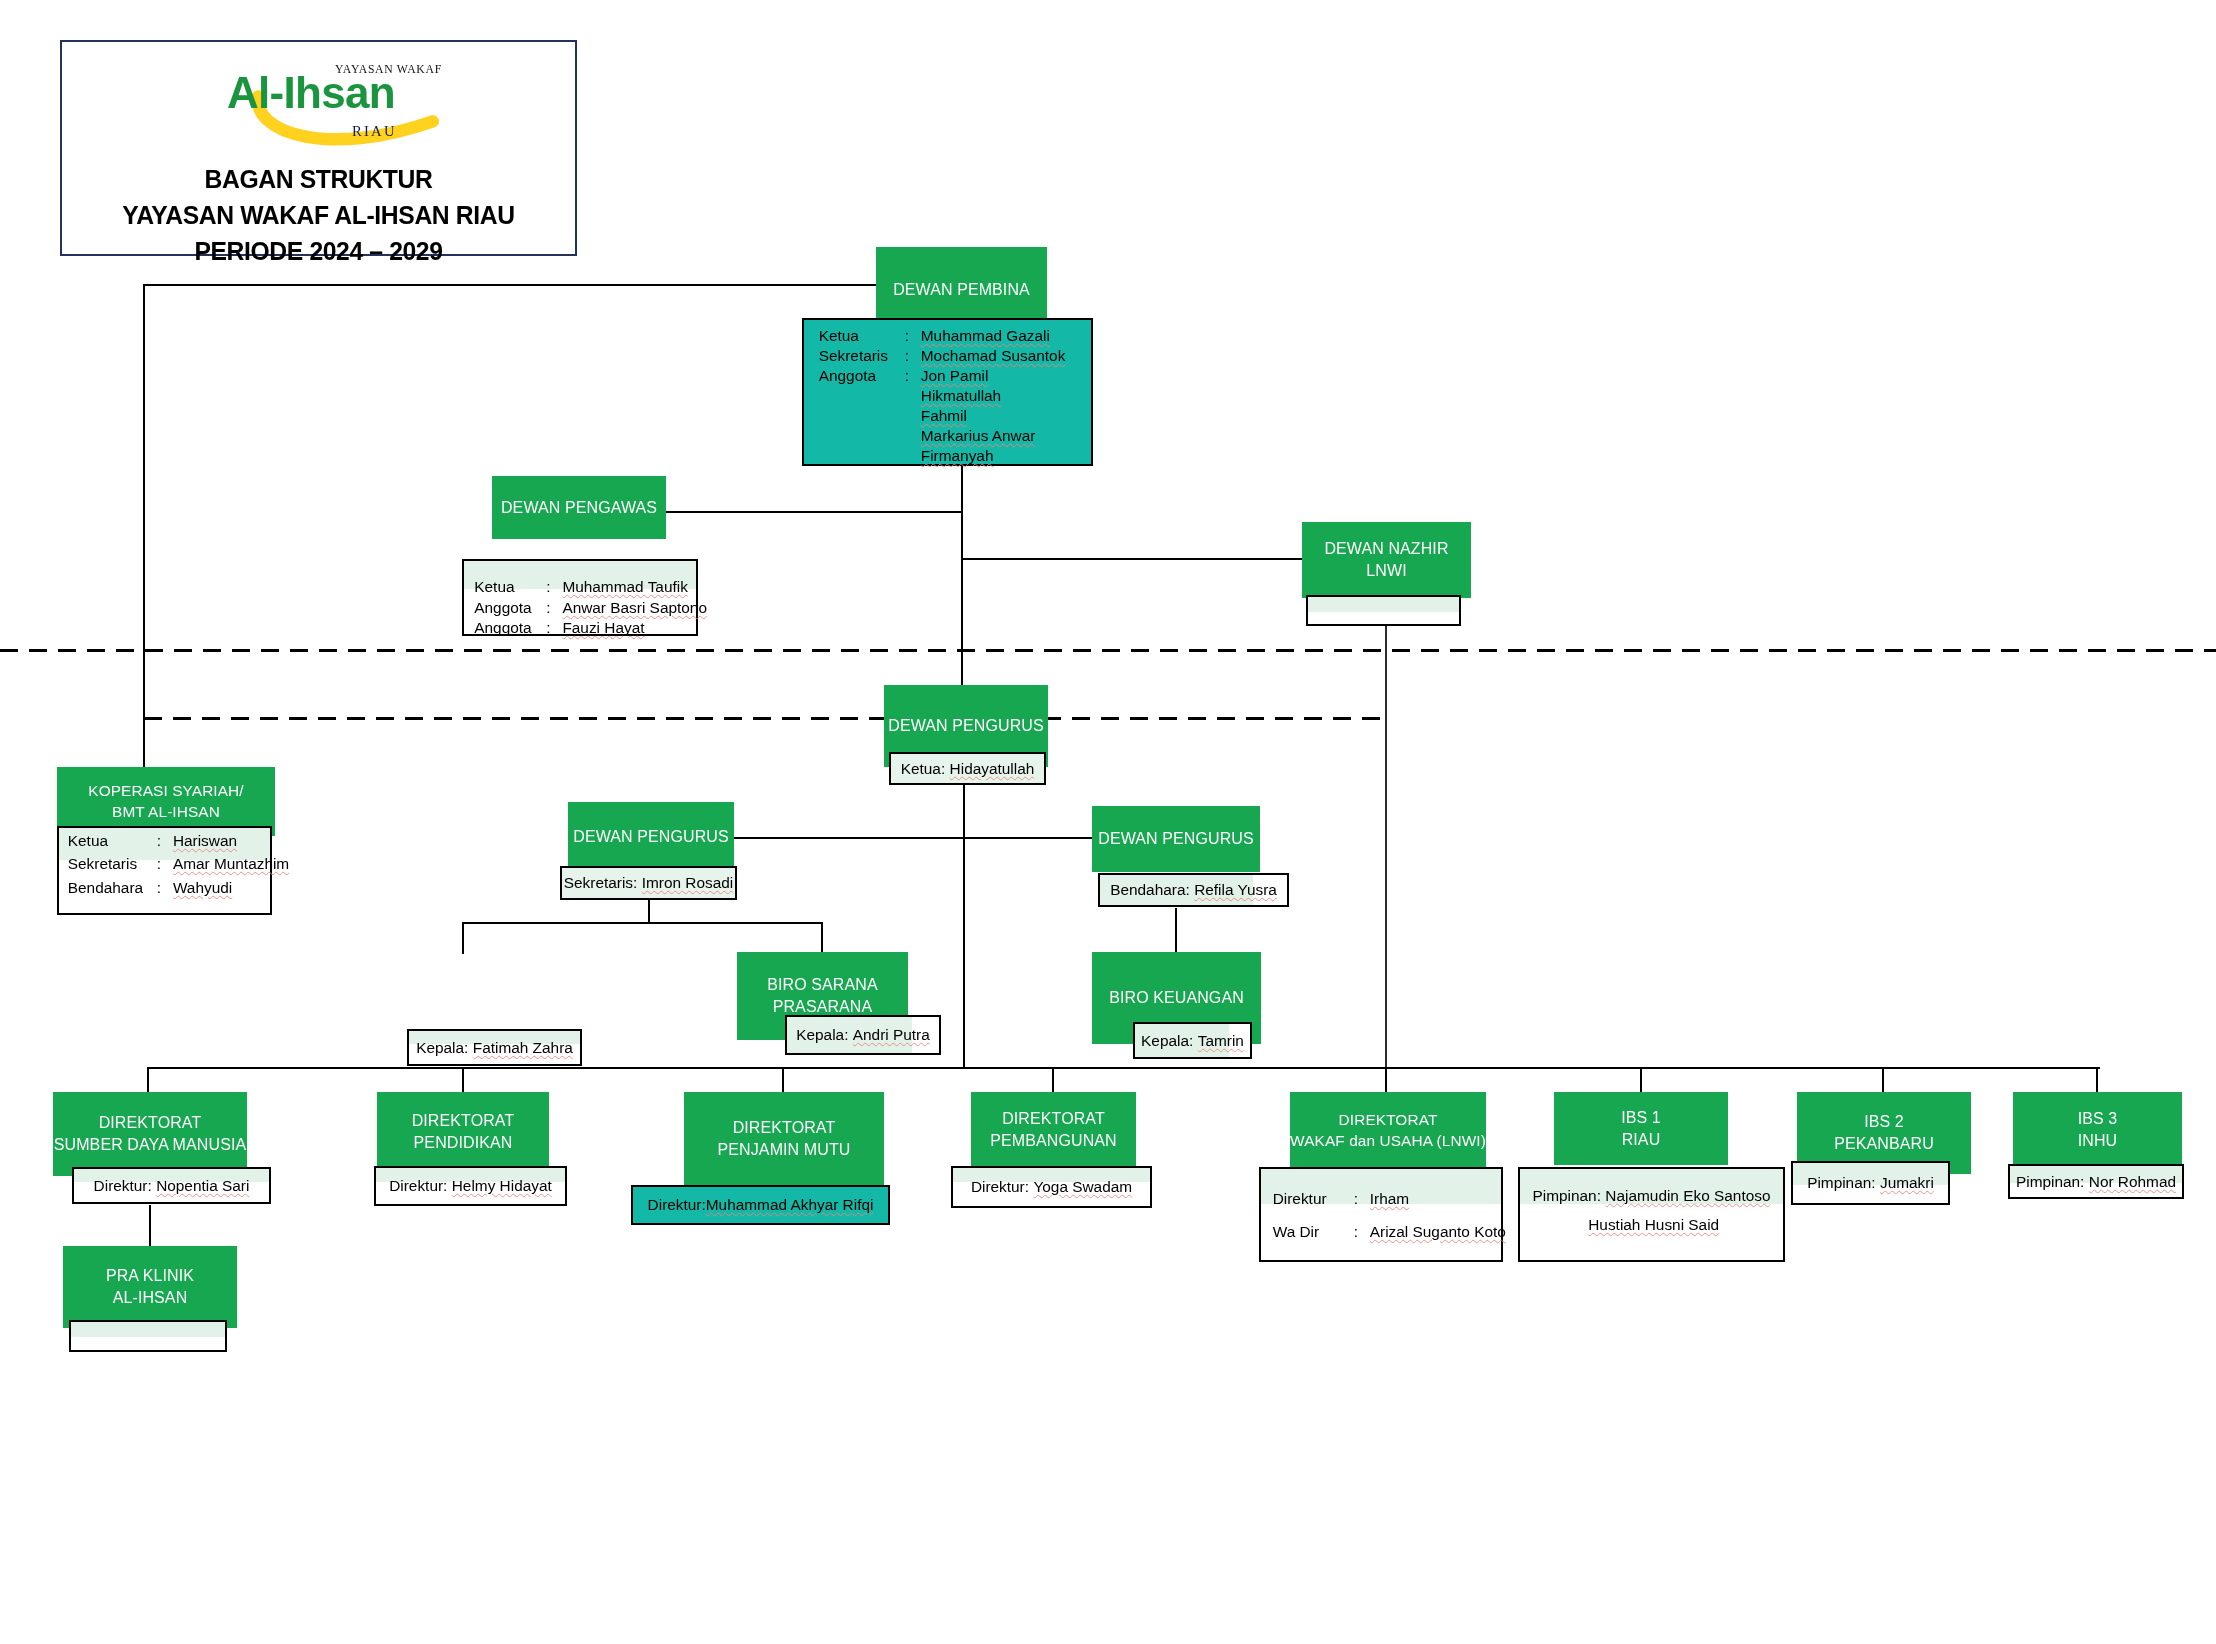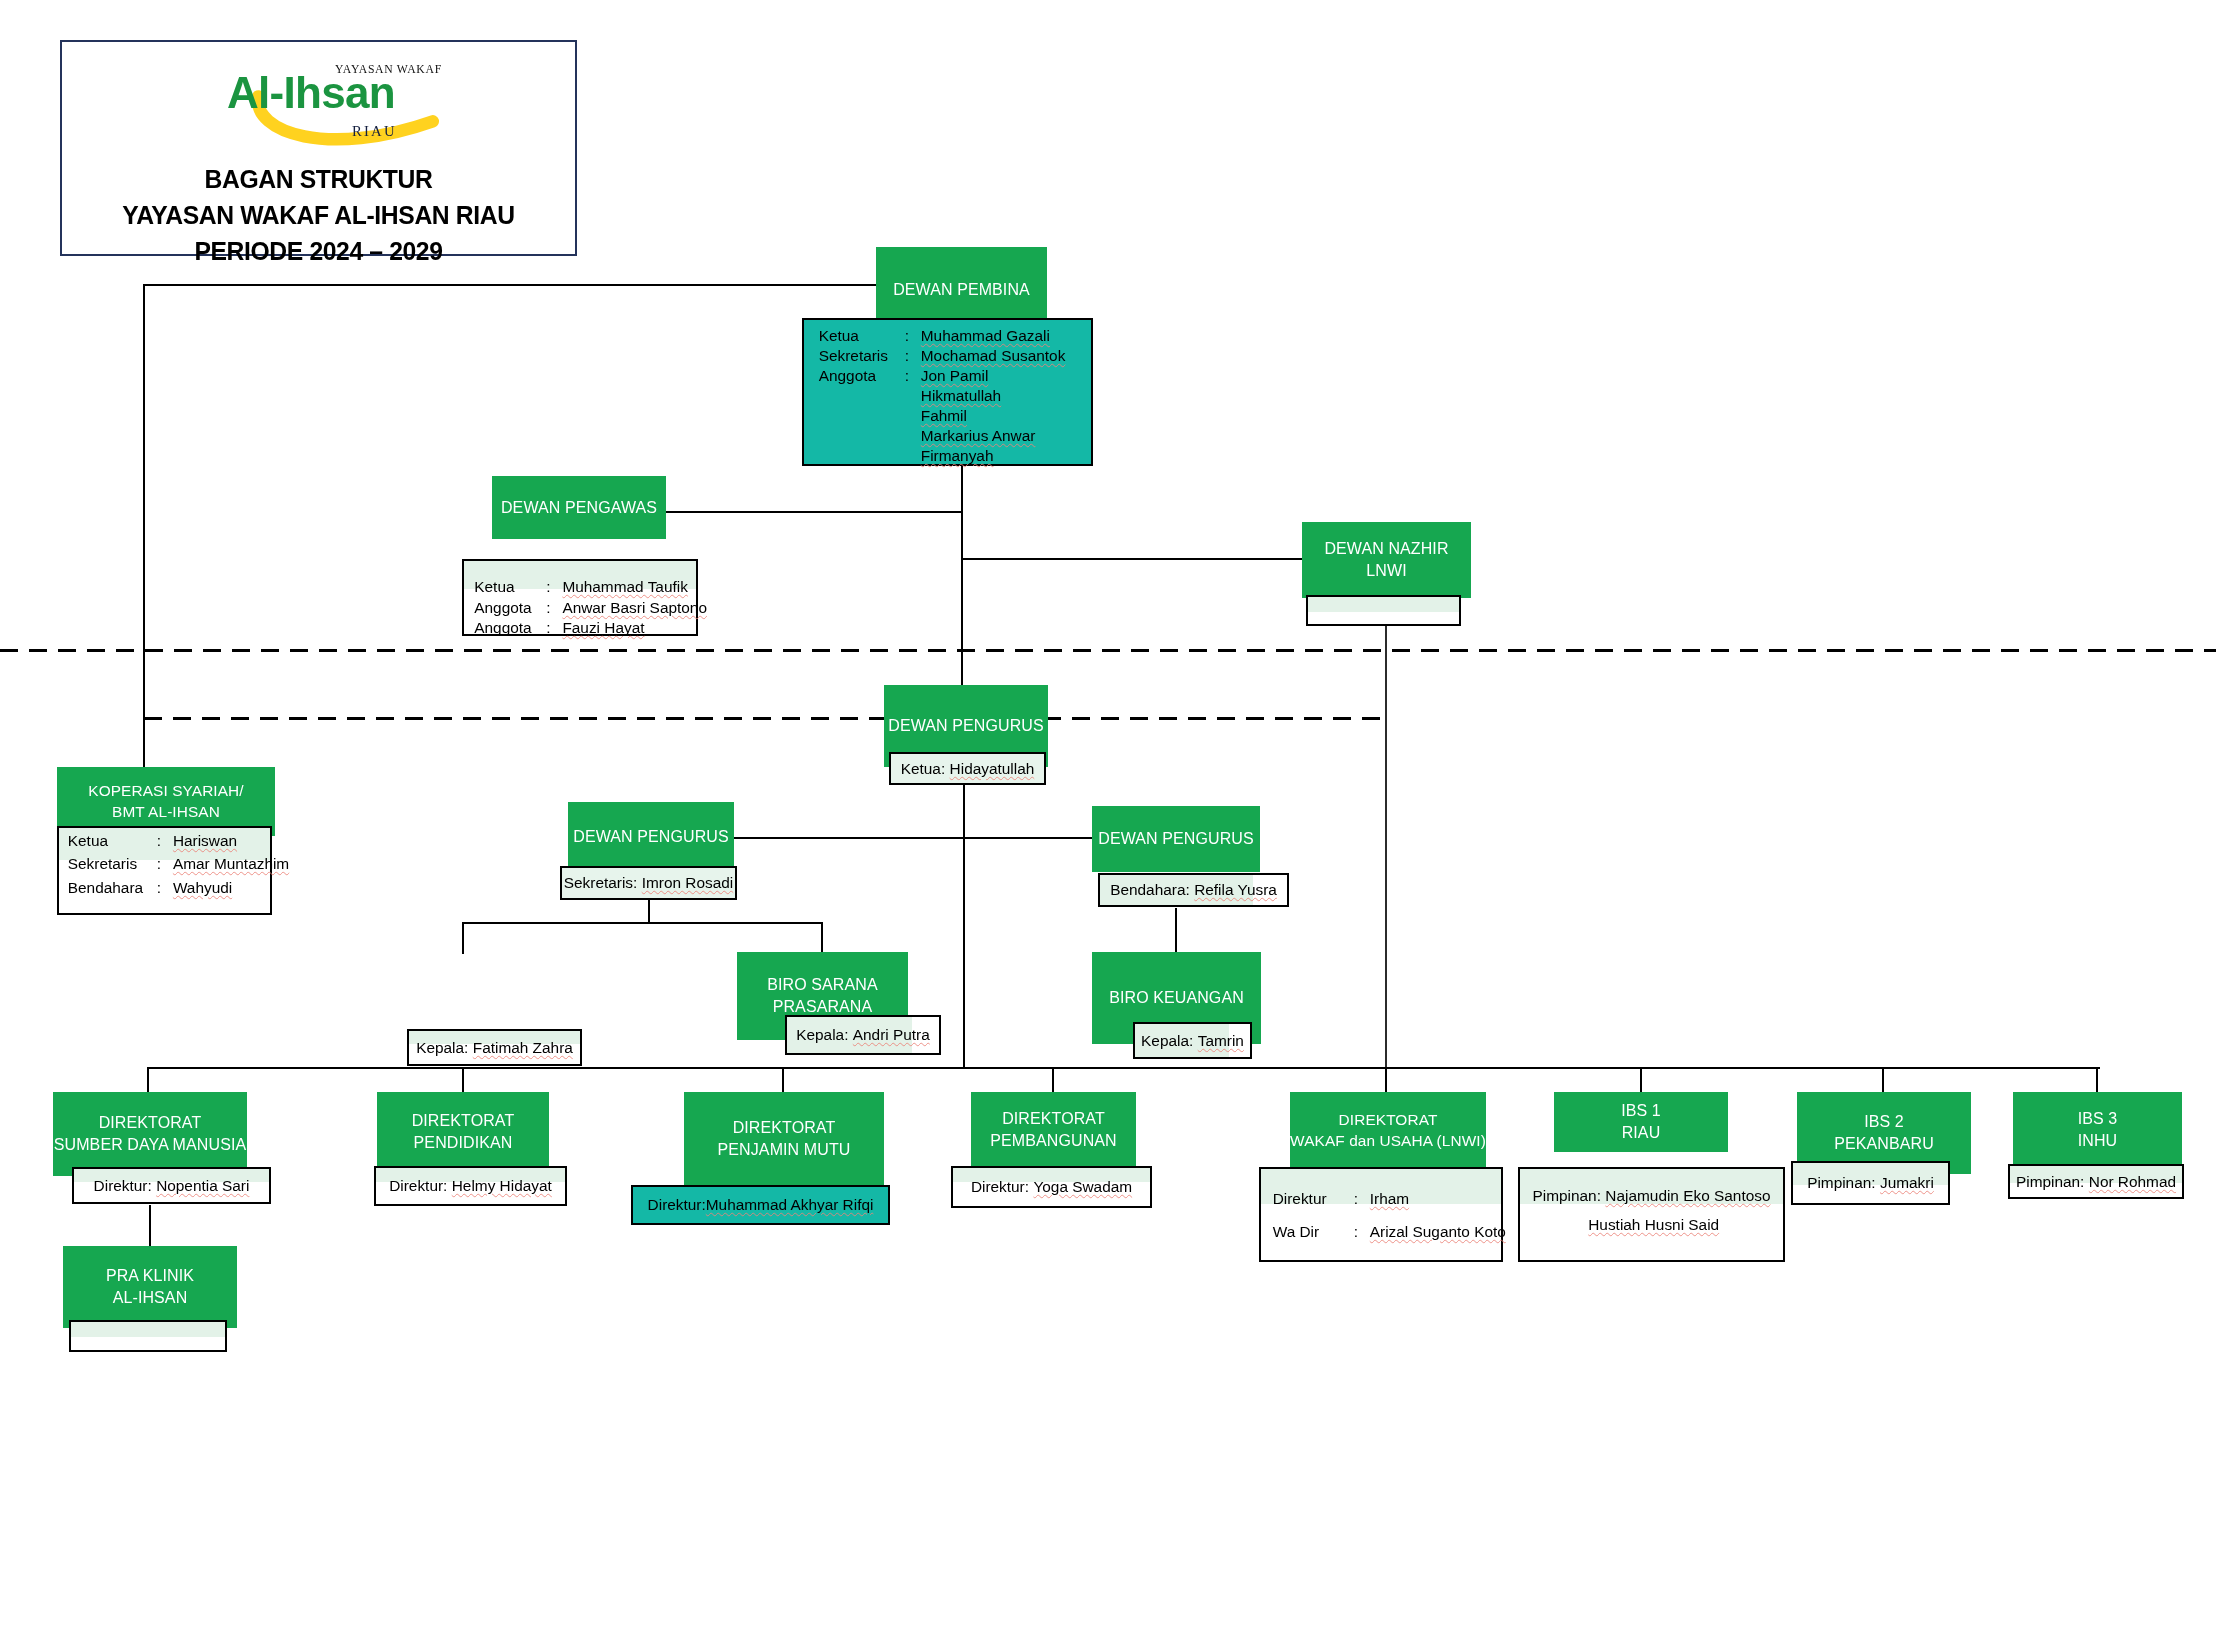--- a/index.html
+++ b/index.html
@@ -227,21 +227,21 @@
 
   <div class="gbox" style="left:1290px;top:1092px;width:196px;height:75px;font-size:15.4px;line-height:21px;">
     <span>DIREKTORAT</span>
     <span>WAKAF dan USAHA (LNWI)</span>
   </div>
   <div class="wbox rows tint-top-thin" style="--lw:81px;left:1259px;top:1167px;width:244px;height:95px;line-height:33px;padding-top:13px;padding-left:11.7px;">
     <div class="row"><span class="lbl">Direktur</span><span class="sep">:</span><span class="nm nosp">Irham</span></div>
     <div class="row"><span class="lbl">Wa Dir</span><span class="sep">:</span><span class="nm nosp">Arizal Suganto Koto</span></div>
   </div>
 
-  <div class="gbox" style="left:1554px;top:1092px;width:174px;height:60px;">
+  <div class="gbox" style="left:1554px;top:1092px;width:174px;height:73px;">
     <span>IBS 1</span>
     <span>RIAU</span>
   </div>
   <div class="wbox tint-top-thin" style="left:1518px;top:1167px;width:267px;height:95px;text-align:center;padding-top:12px;line-height:29px;">
     <div><span>Pimpinan:</span><span class="nm">Najamudin Eko Santoso</span></div>
     <div><span class="nm nosp">Hustiah Husni Said</span></div>
   </div>
 
   <div class="gbox" style="left:1797px;top:1092px;width:174px;height:82px;">
     <span>IBS 2</span>

